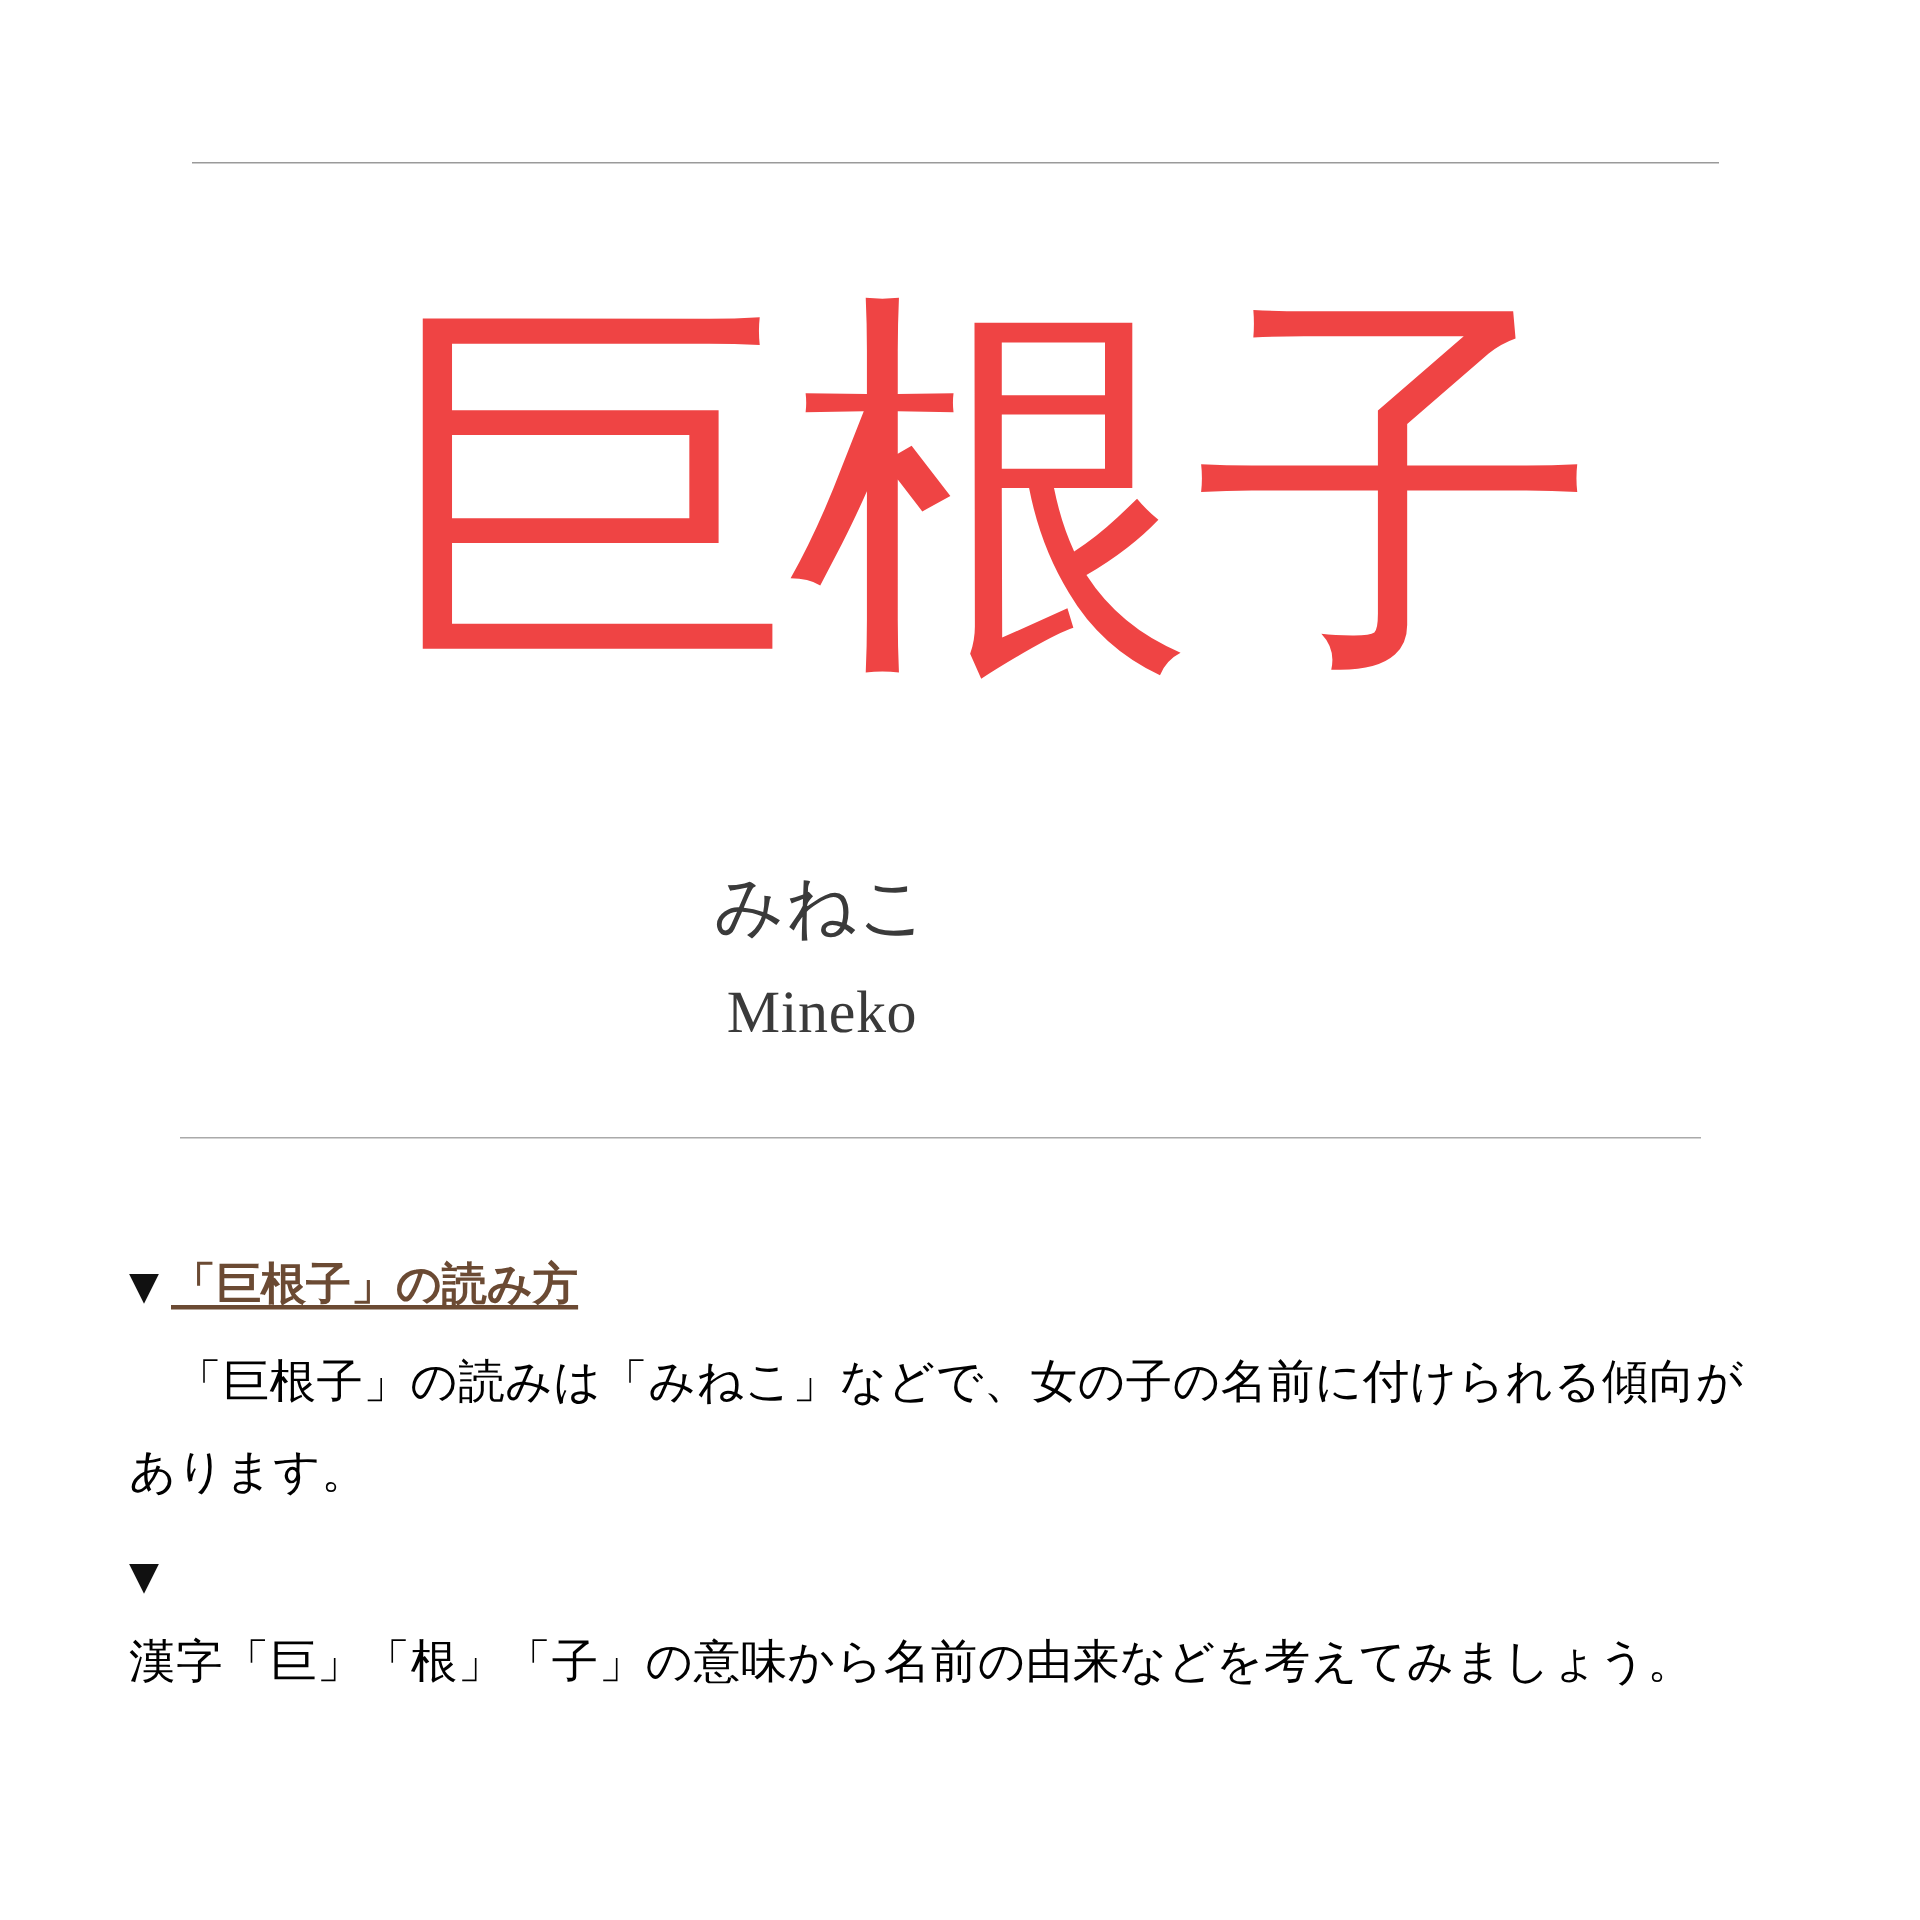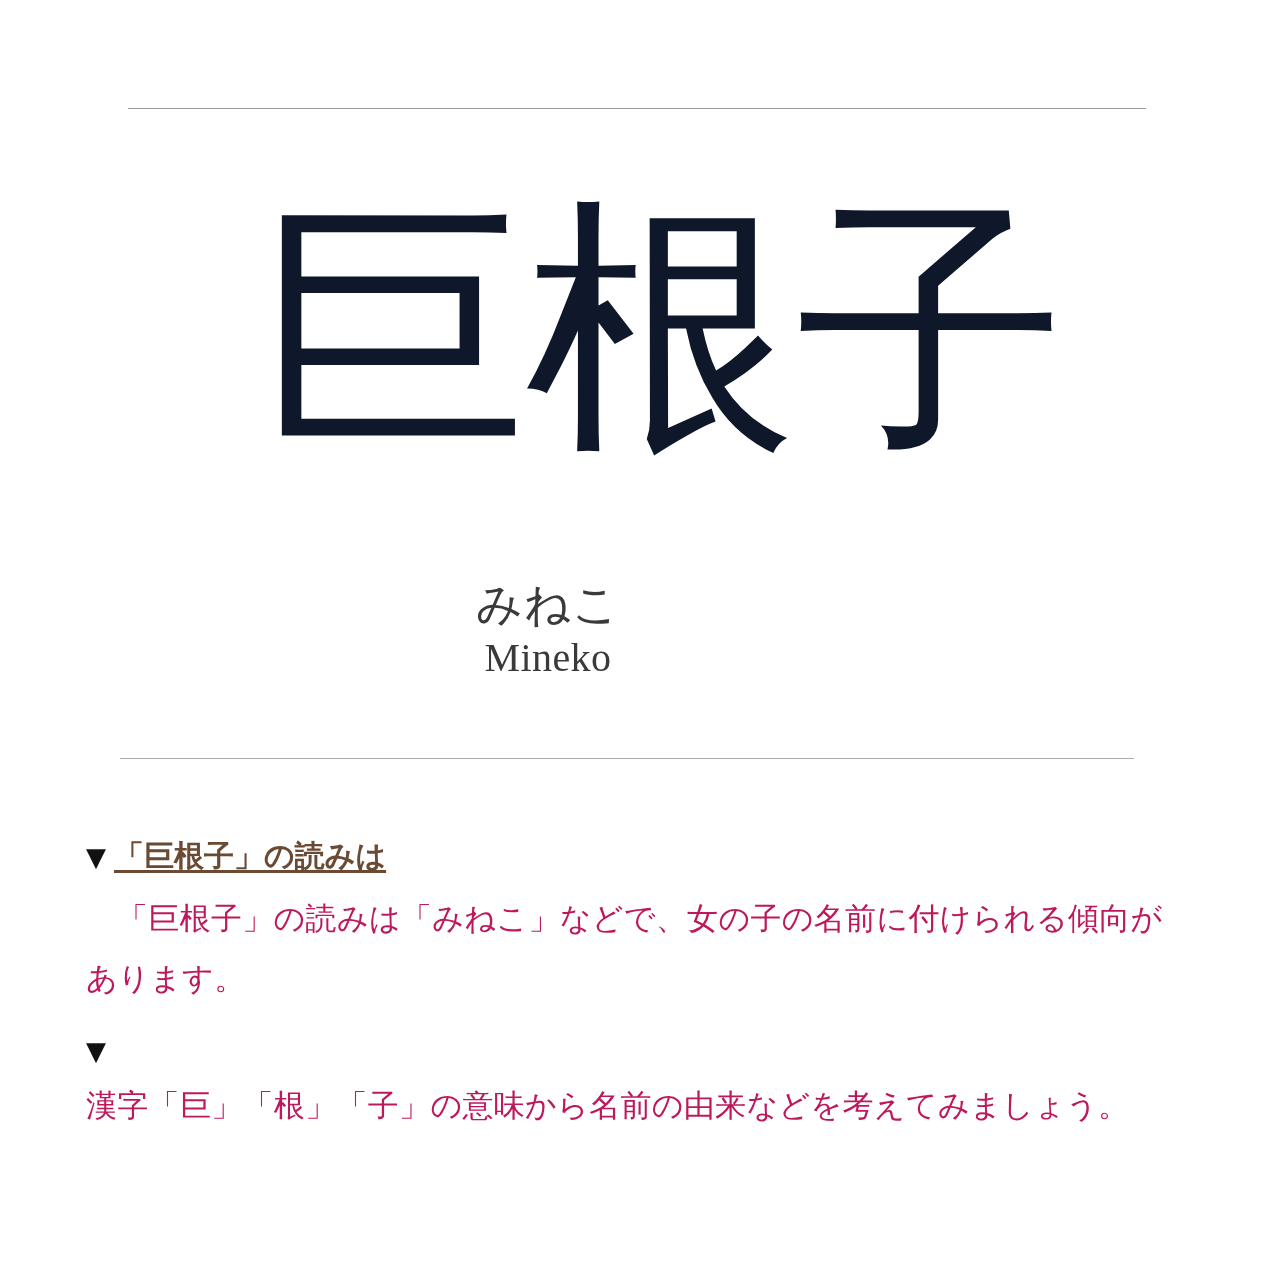--- a/index.html
+++ b/index.html
@@ -35,25 +35,25 @@
 
   
   .name-block {
     position: absolute;
     left: 0;
     top: 170px;
     width: 1280px;
     text-align: center;
   }
   .kanji {
-    font-family: Liberation Sans, sans-serif;
+    font-family: Liberation Serif, serif;
     font-size: 270px;
     line-height: 1.18;
     letter-spacing: 0.00em;
-    color: #0f172a;
+    color: #ef4444;
     font-weight: 400;
     white-space: nowrap;
     margin-left: 42px;
   }
 
   .readings {
     position: absolute;
     left: 0;
     top: 578px;
     width: 1096px;
@@ -65,21 +65,21 @@
     font-size: 46px;
     line-height: 1.15;
     letter-spacing: 0.02em;
   }
   .romaji {
     font-family: "Liberation Serif", "DejaVu Serif", serif;
     font-size: 40px;
     line-height: 1.25;
     letter-spacing: 0.01em;
     color: #3a3a3a;
-    margin-top: 2px;
+    margin-top: 19px;
   }
 
   
   .rule-mid {
     position: absolute;
     left: 120px;
     top: 758px;
     width: 1014px;
     height: 1px;
     background: #aaaaaa;
@@ -112,24 +112,24 @@
     margin-right: 6px;
     line-height: 1;
   }
   .sec-link {
     color: #6b4a33;
     text-decoration: underline;
     text-underline-offset: 4px;
     cursor: pointer;
   }
   .sec-body {
-    font-family: Liberation Mono, monospace;
+    font-family: Liberation Sans, sans-serif;
     font-size: 31px;
     line-height: 1.92;
-    color: #be185d;
+    color: #000000;
     letter-spacing: 0.01em;
     text-indent: 0;
     width: 1085px;
   }
   .sec-body.indent {
     text-indent: 1em;
   }
 </style>
 </head>
 <body>
@@ -147,21 +147,21 @@
     <div class="romaji">Mineko</div>
   </div>
 
   <div class="rule-mid"></div>
 
   <div class="sections">
 
     <div class="section">
       <div class="sec-head">
         <span class="tri">▼</span>
-        <span class="sec-link">「巨根子」の読みは</span>
+        <span class="sec-link">「巨根子」の読み方</span>
       </div>
       <div class="sec-body indent">「巨根子」の読みは「みねこ」などで、女の子の名前に付けられる傾向があります。</div>
     </div>
 
     <div class="section">
       <div class="sec-head">
         <span class="tri">▼</span>
       </div>
       <div class="sec-body">漢字「巨」「根」「子」の意味から名前の由来などを考えてみましょう。</div>
     </div>

